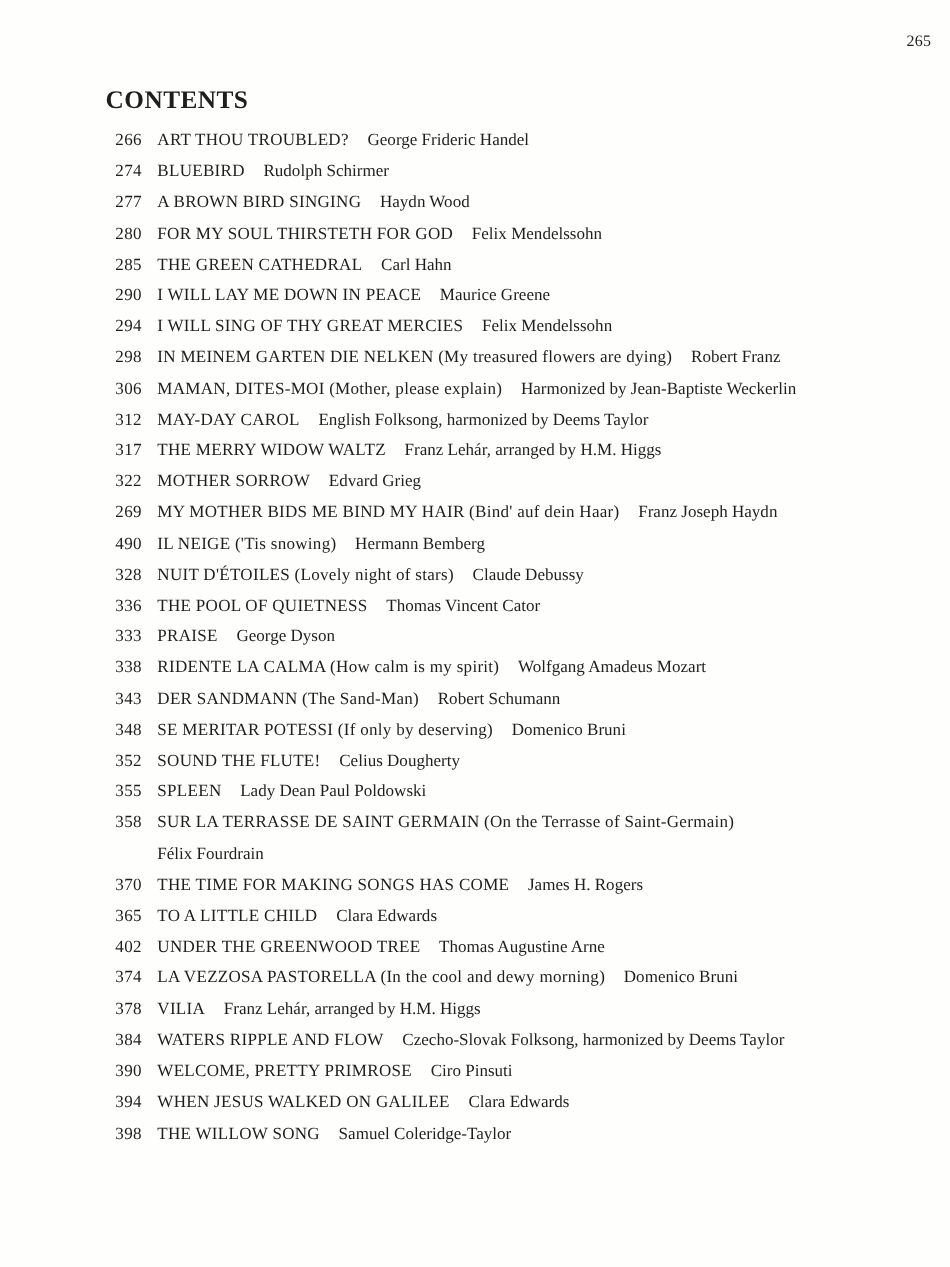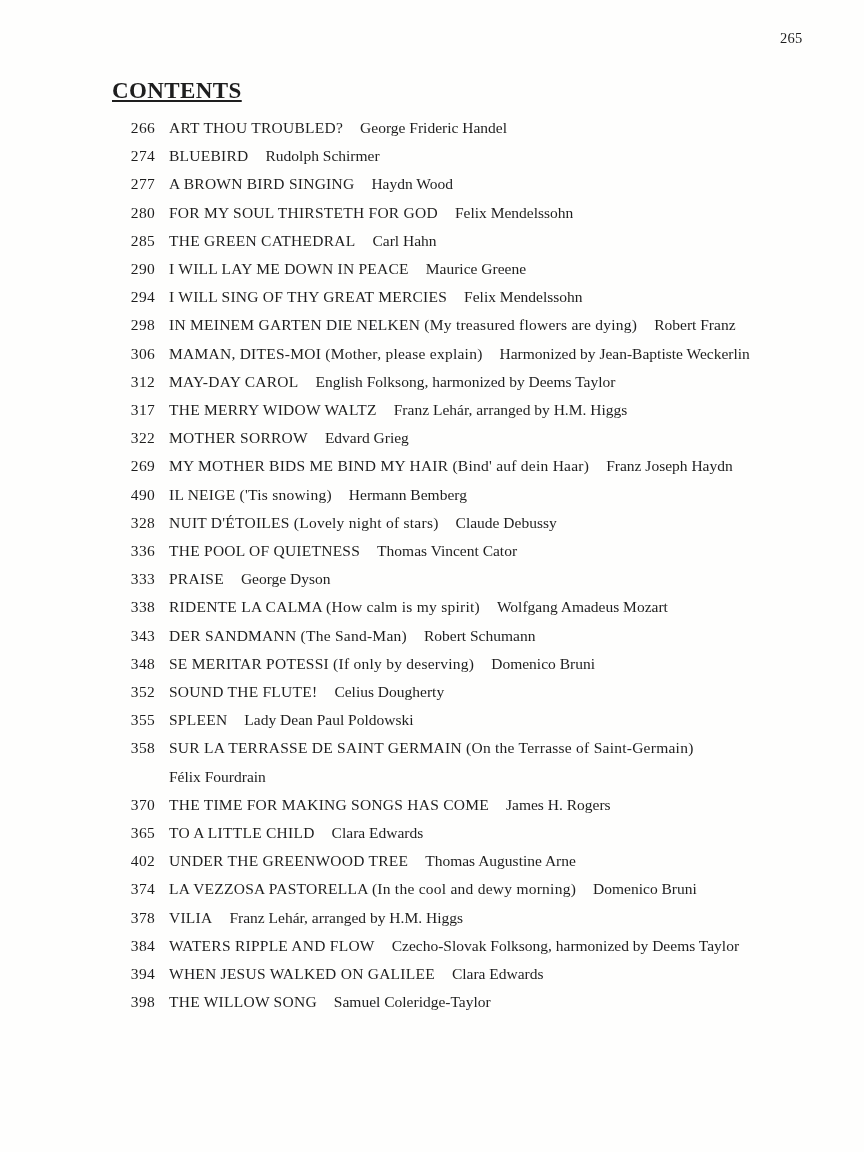--- a/index.html
+++ b/index.html
@@ -13,45 +13,43 @@
     height: 1152px;
     margin: 0 auto;
     background: #fefefd;
     color: #1e1e1e;
     font-family: "Liberation Serif", "DejaVu Serif", serif;
     overflow: hidden;
   }
   .page-number {
     position: absolute;
     top: 30px;
-    left: 780px;
+    left: 824px;
     font-size: 14.5px;
     letter-spacing: 0.3px;
   }
   .heading {
     position: absolute;
     top: 78px;
-    left: 112px;
+    left: 96px;
     font-size: 23px;
     font-weight: bold;
     letter-spacing: 0.4px;
-    text-decoration: underline;
   }
   .toc-list {
     position: absolute;
     top: 114px;
     left: 97px;
     width: 740px;
   }
   .toc-row {
     display: flex;
     align-items: flex-start;
     line-height: 28.2px;
     font-size: 15.5px;
-    margin-left: 26px;
   }
   .entry-num {
     flex: 0 0 32px;
     text-align: right;
     letter-spacing: 0.3px;
   }
   .entry-body {
     flex: 1 1 auto;
     margin-left: 14px;
   }
@@ -274,20 +272,26 @@
       </span>
     </div>
 
     <div class="toc-row">
       <span class="entry-num">384</span>
       <span class="entry-body">
         <span class="entry-title">WATERS RIPPLE AND FLOW</span><span class="entry-composer">Czecho-Slovak Folksong, harmonized by Deems Taylor</span>
       </span>
     </div>
 
+    <div class="toc-row">
+      <span class="entry-num">390</span>
+      <span class="entry-body">
+        <span class="entry-title">WELCOME, PRETTY PRIMROSE</span><span class="entry-composer">Ciro Pinsuti</span>
+      </span>
+    </div>
 
     <div class="toc-row">
       <span class="entry-num">394</span>
       <span class="entry-body">
         <span class="entry-title">WHEN JESUS WALKED ON GALILEE</span><span class="entry-composer">Clara Edwards</span>
       </span>
     </div>
 
     <div class="toc-row">
       <span class="entry-num">398</span>

